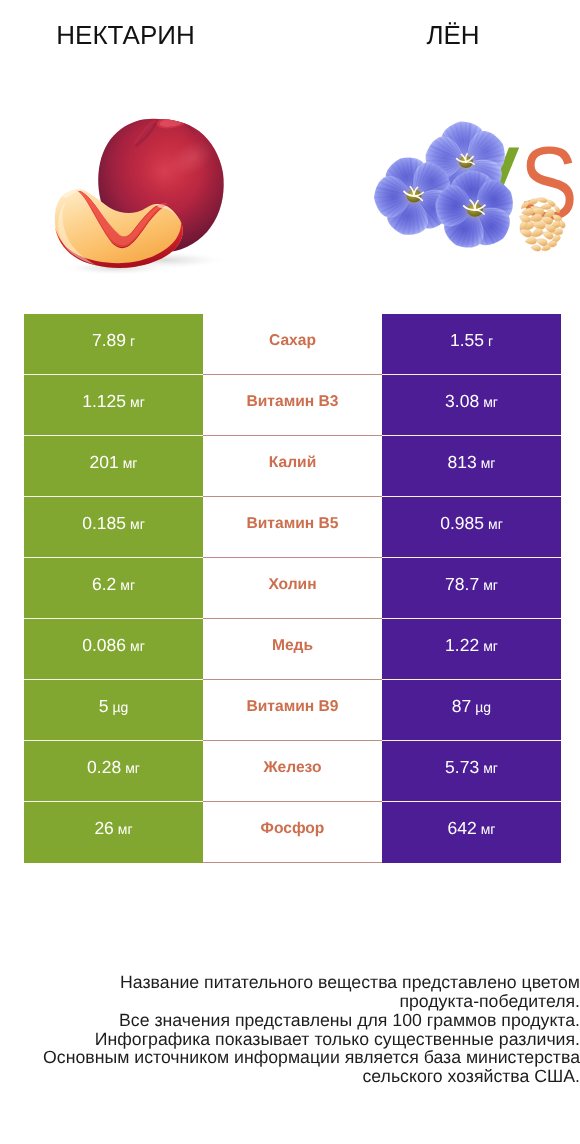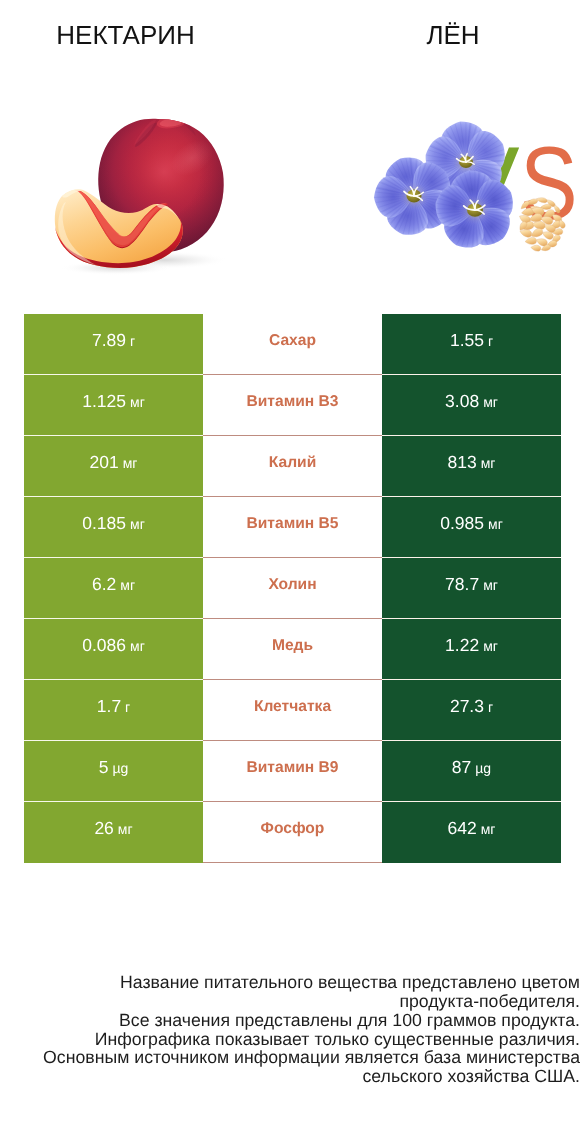--- a/index.html
+++ b/index.html
@@ -18,21 +18,21 @@
   .hero-right{position:absolute;left:360px;top:40px;width:210px;height:140px;}
   .vs{position:absolute;left:0;top:60px;width:580px;text-align:right;font-size:104px;line-height:104px;font-weight:400;letter-spacing:0px;}
   .vs .v{color:#7BA62B;}
   .vs .s{color:#E26D49;display:inline-block;transform:scaleX(0.83);transform-origin:left center;margin-right:-9px;}
 
   
   .tbl{position:absolute;top:314px;left:24px;width:537px;border-collapse:separate;border-spacing:0;table-layout:fixed;}
   .tbl td{height:60px;padding:0;text-align:center;vertical-align:middle;border:0;border-bottom-style:solid;border-bottom-width:1.5px;position:relative;}
   .tbl td.cell-l{width:179px;background:#82A730;border-bottom-color:#F7F8E9;}
   .tbl td.cell-m{width:179px;background:#ffffff;border-bottom-color:#BE8C80;}
-  .tbl td.cell-r{width:179px;background:#14532d;border-bottom-color:#FCF2EA;}
+  .tbl td.cell-r{width:179px;background:#4c1d95;border-bottom-color:#FCF2EA;}
   .tbl tr:last-child td.cell-l{border-bottom-width:0;}
   .tbl tr:last-child td.cell-r{border-bottom-width:0;}
   .val{color:#ffffff;font-weight:400;font-size:17.5px;white-space:nowrap;letter-spacing:0px;position:relative;top:-4px;display:inline-block;}
   .val .u{font-size:14px;font-weight:400;margin-left:4px;}
   .lbl{color:#CD6F4E;font-weight:700;font-size:15.6px;white-space:nowrap;position:relative;top:-3px;display:inline-block;}
 
   
   .footer{position:absolute;top:973px;left:0;width:580px;text-align:center;font-size:17.7px;color:#1d1d1d;line-height:18.85px;}
   .footer div{white-space:nowrap;text-align:right;}
 </style>
@@ -532,28 +532,28 @@
           <td class="cell-l"><span class="val">6.2<span class="u">мг</span></span></td>
           <td class="cell-m"><span class="lbl">Холин</span></td>
           <td class="cell-r"><span class="val">78.7<span class="u">мг</span></span></td>
         </tr>
         <tr>
           <td class="cell-l"><span class="val">0.086<span class="u">мг</span></span></td>
           <td class="cell-m"><span class="lbl">Медь</span></td>
           <td class="cell-r"><span class="val">1.22<span class="u">мг</span></span></td>
         </tr>
         <tr>
-          <td class="cell-l"><span class="val">1.7<span class="u">г</span></span></td>
-          <td class="cell-m"><span class="lbl">Клетчатка</span></td>
-          <td class="cell-r"><span class="val">27.3<span class="u">г</span></span></td>
-        </tr>
-        <tr>
           <td class="cell-l"><span class="val">5<span class="u">µg</span></span></td>
           <td class="cell-m"><span class="lbl">Витамин B9</span></td>
           <td class="cell-r"><span class="val">87<span class="u">µg</span></span></td>
+        </tr>
+        <tr>
+          <td class="cell-l"><span class="val">0.28<span class="u">мг</span></span></td>
+          <td class="cell-m"><span class="lbl">Железо</span></td>
+          <td class="cell-r"><span class="val">5.73<span class="u">мг</span></span></td>
         </tr>
         <tr>
           <td class="cell-l"><span class="val">26<span class="u">мг</span></span></td>
           <td class="cell-m"><span class="lbl">Фосфор</span></td>
           <td class="cell-r"><span class="val">642<span class="u">мг</span></span></td>
         </tr>
       </tbody>
   </table>
 
   <div class="footer">

